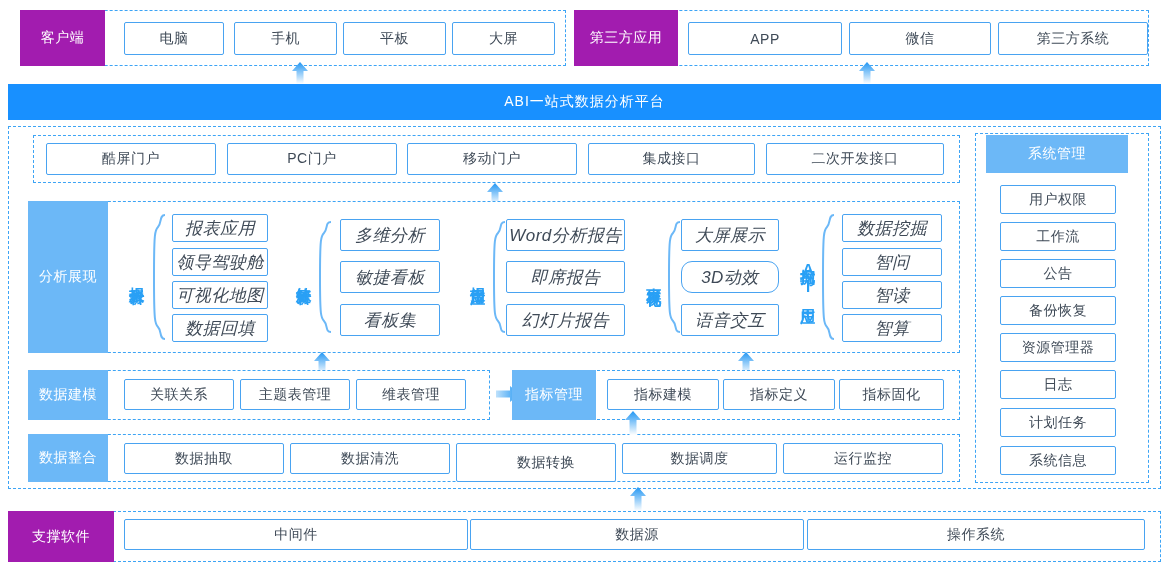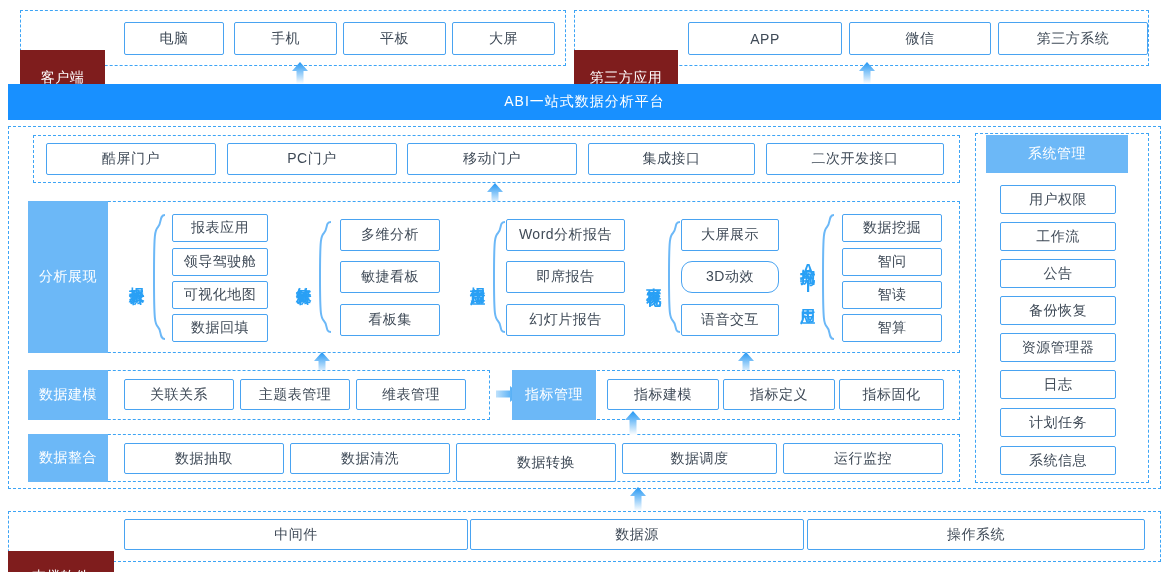--- a/index.html
+++ b/index.html
@@ -25,37 +25,37 @@
   .lane-label{
     position:absolute;
     box-sizing:border-box;
     display:flex;
     align-items:center;
     justify-content:center;
     color:#ffffff;
     font-size:14px;
     letter-spacing:.5px;
   }
-  .lane-label.strong{background:#7f1d1d;margin-top:40px;}
+  .lane-label.strong{background:#a21caf;}
   .lane-label.soft{background:#6cb8f7;}
 
   .wbox{
     position:absolute;
     box-sizing:border-box;
     border:1px solid #49a3f1;
     border-radius:2px;
     background:#ffffff;
     display:flex;
     align-items:center;
     justify-content:center;
     color:#3f4a57;
     font-size:14px;
     letter-spacing:.5px;
   }
-  .wbox.sm{font-size:14px;}
+  .wbox.sm{font-size:17px;font-style:italic;}
 
   
   #titlebar{
     position:absolute;
     left:8px;top:84px;
     width:1153px;height:36px;
     background:#1890ff;
     display:flex;align-items:center;justify-content:center;
     color:#fff;font-size:14px;letter-spacing:1px;
   }

